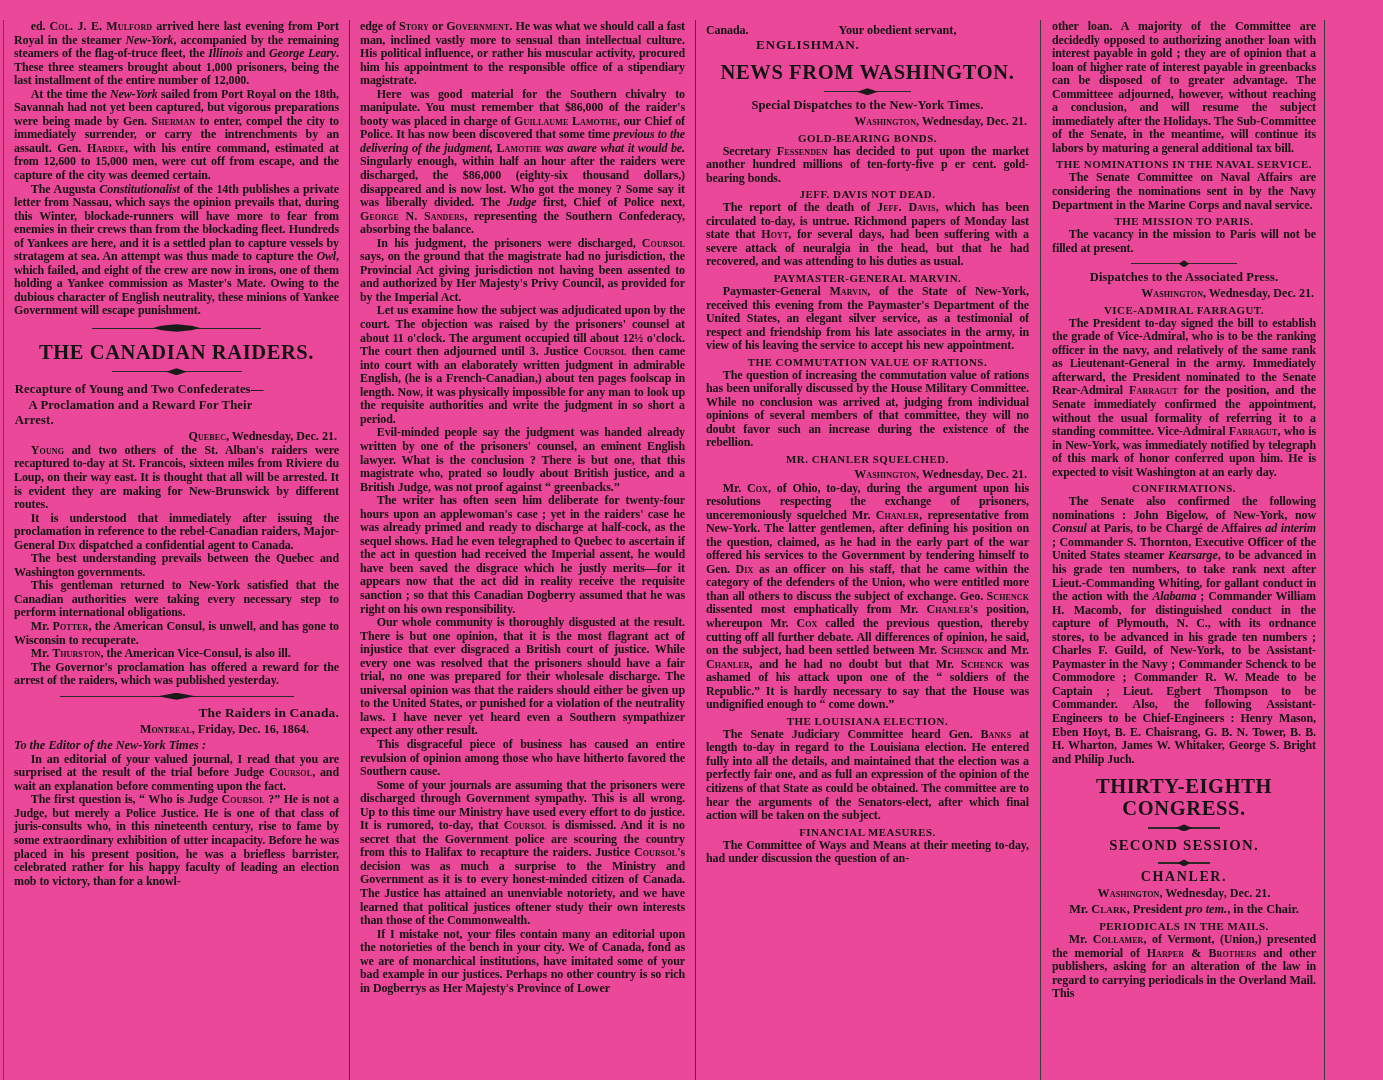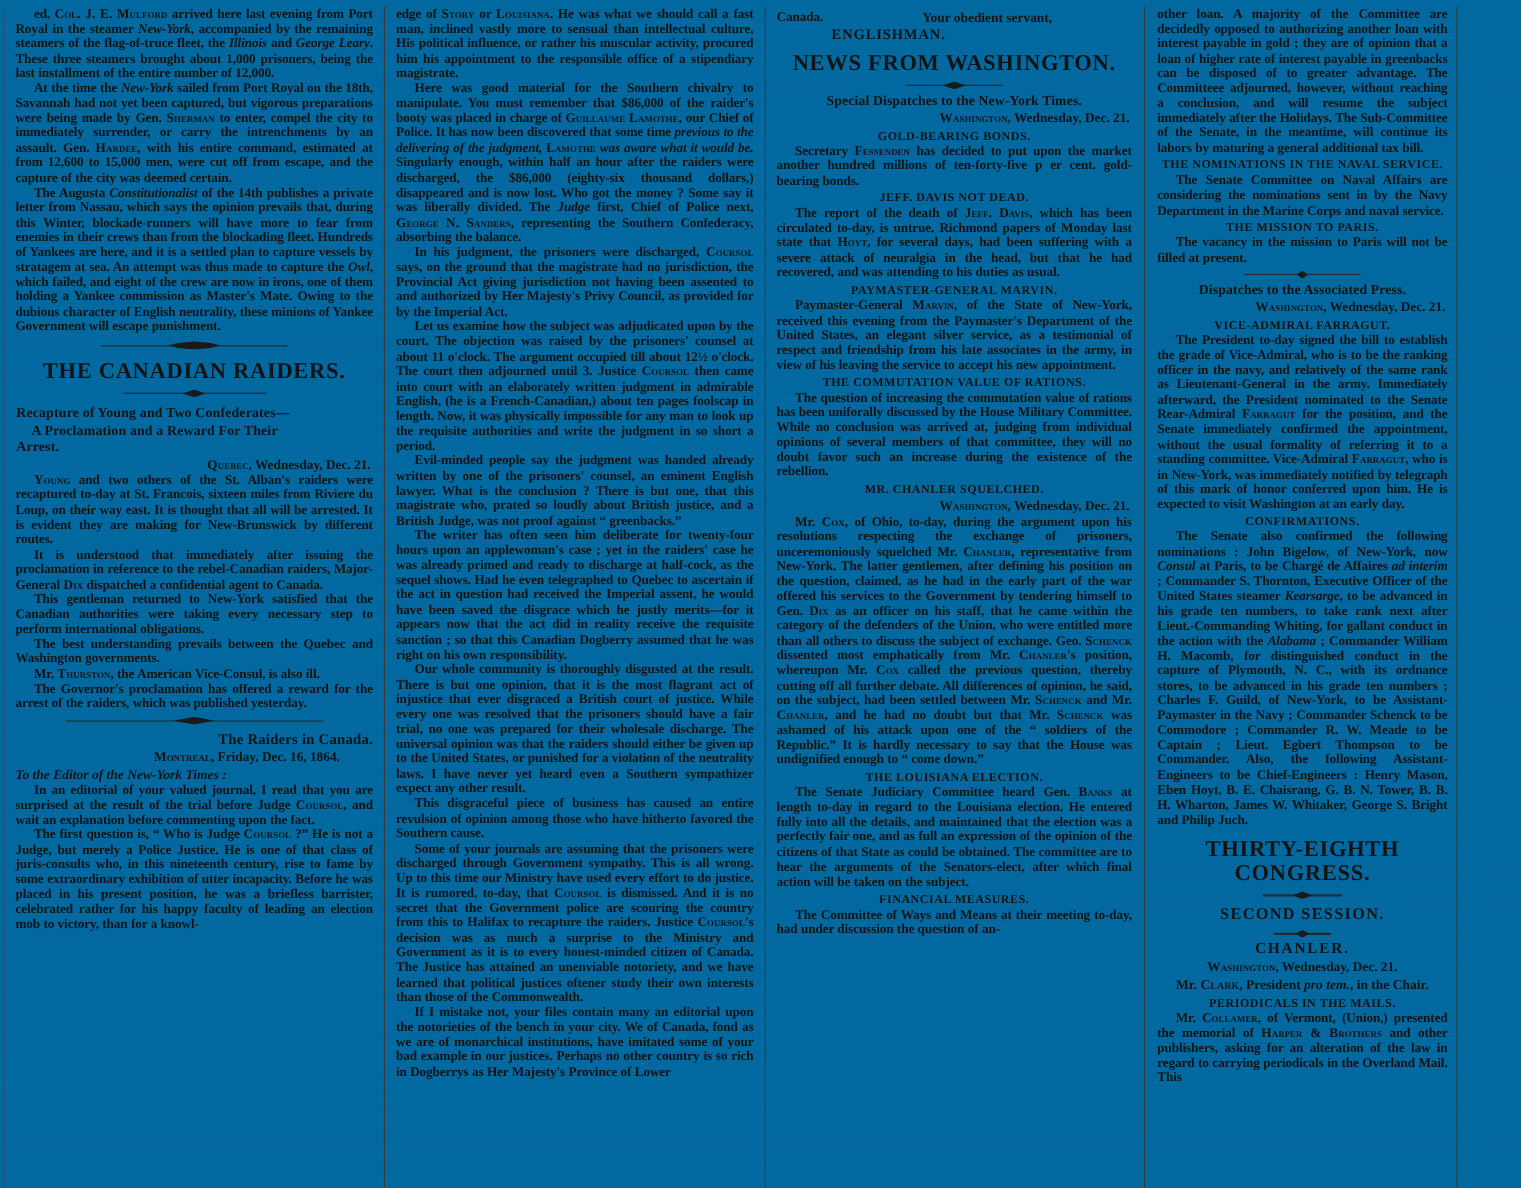--- a/index.html
+++ b/index.html
@@ -11,24 +11,24 @@
     width: 1383px;
     height: 1080px;
     overflow: hidden;
     font-family: "Liberation Serif", "DejaVu Serif", serif;
     color: #131313;
   }
   .page {
     position: relative;
     width: 1383px;
     height: 1080px;
-    background: #0369a1;
+    background: #ec4899;
     display: flex;
     box-sizing: border-box;
-    padding: 6px 0 0 0;
+    padding: 20px 0 0 0;
   }
   .col {
     position: relative;
     box-sizing: border-box;
     padding: 0 8px;
     overflow: hidden;
   }
   .col-1 { width: 349px; padding-left: 14px; padding-right: 10px; }
   .col-2 { width: 346px; padding-left: 11px; padding-right: 10px; }
   .col-3 { width: 345px; padding-left: 11px; padding-right: 11px; }
@@ -283,37 +283,38 @@
     <h2 class="subhead">
       <span class="l1">Recapture of Young and Two Confederates—</span>
       <span class="l2">A Proclamation and a Reward For Their</span>
       <span class="l3">Arrest.</span>
     </h2>
 
     <p class="dateline"><span class="sc">Quebec</span>, Wednesday, Dec. 21.</p>
 
     <p class="body"><span class="sc">Young</span> and two others of the St. Alban's raiders were recaptured to-day at St. Francois, sixteen miles from Riviere du Loup, on their way east. It is thought that all will be arrested. It is evident they are making for New-Brunswick by different routes.</p>
     <p class="body">It is understood that immediately after issuing the proclamation in reference to the rebel-Canadian raiders, Major-General <span class="sc">Dix</span> dispatched a confidential agent to Canada.</p>
+    <p class="body">The best understanding prevails between the Quebec and Washington governments.</p>
     <p class="body">This gentleman returned to New-York satisfied that the Canadian authorities were taking every necessary step to perform international obligations.</p>
-    <p class="body">The best understanding prevails between the Quebec and Washington governments.</p>
+    <p class="body">Mr. <span class="sc">Potter</span>, the American Consul, is unwell, and has gone to Wisconsin to recuperate.</p>
     <p class="body">Mr. <span class="sc">Thurston</span>, the American Vice-Consul, is also ill.</p>
     <p class="body">The Governor's proclamation has offered a reward for the arrest of the raiders, which was published yesterday.</p>
 
     <div class="orn wide"></div>
 
     <h3 class="smallhead">The Raiders in Canada.</h3>
     <p class="dateline-r2"><span class="sc">Montreal</span>, Friday, Dec. 16, 1864.</p>
     <p class="to-editor">To the Editor of the New-York Times :</p>
 
     <p class="body">In an editorial of your valued journal, I read that you are surprised at the result of the trial before Judge <span class="sc">Coursol</span>, and wait an explanation before commenting upon the fact.</p>
     <p class="body">The first question is, “ Who is Judge <span class="sc">Coursol</span> ?” He is not a Judge, but merely a Police Justice. He is one of that class of juris-consults who, in this nineteenth century, rise to fame by some extraordinary exhibition of utter incapacity. Before he was placed in his present position, he was a briefless barrister, celebrated rather for his happy faculty of leading an election mob to victory, than for a knowl-</p>
   </div>
 
   <div class="col col-2">
-    <p class="body cont">edge of <span class="sc">Story</span> or <span class="sc">Louisiana</span>. He was what we should call a fast man, inclined vastly more to sensual than intellectual culture. His political influence, or rather his muscular activity, procured him his appointment to the responsible office of a stipendiary magistrate.</p>
+    <p class="body cont">edge of <span class="sc">Story</span> or <span class="sc">Government</span>. He was what we should call a fast man, inclined vastly more to sensual than intellectual culture. His political influence, or rather his muscular activity, procured him his appointment to the responsible office of a stipendiary magistrate.</p>
     <p class="body">Here was good material for the Southern chivalry to manipulate. You must remember that $86,000 of the raider's booty was placed in charge of <span class="sc">Guillaume Lamothe</span>, our Chief of Police. It has now been discovered that some time <span class="ital">previous to the delivering of the judgment,</span> <span class="sc">Lamothe</span> <span class="ital">was aware what it would be.</span> Singularly enough, within half an hour after the raiders were discharged, the $86,000 (eighty-six thousand dollars,) disappeared and is now lost. Who got the money ? Some say it was liberally divided. The <span class="ital">Judge</span> first, Chief of Police next, <span class="sc">George N. Sanders</span>, representing the Southern Confederacy, absorbing the balance.</p>
     <p class="body">In his judgment, the prisoners were discharged, <span class="sc">Coursol</span> says, on the ground that the magistrate had no jurisdiction, the Provincial Act giving jurisdiction not having been assented to and authorized by Her Majesty's Privy Council, as provided for by the Imperial Act.</p>
     <p class="body">Let us examine how the subject was adjudicated upon by the court. The objection was raised by the prisoners' counsel at about 11 o'clock. The argument occupied till about 12½ o'clock. The court then adjourned until 3. Justice <span class="sc">Coursol</span> then came into court with an elaborately written judgment in admirable English, (he is a French-Canadian,) about ten pages foolscap in length. Now, it was physically impossible for any man to look up the requisite authorities and write the judgment in so short a period.</p>
     <p class="body">Evil-minded people say the judgment was handed already written by one of the prisoners' counsel, an eminent English lawyer. What is the conclusion ? There is but one, that this magistrate who, prated so loudly about British justice, and a British Judge, was not proof against “ greenbacks.”</p>
     <p class="body">The writer has often seen him deliberate for twenty-four hours upon an applewoman's case ; yet in the raiders' case he was already primed and ready to discharge at half-cock, as the sequel shows. Had he even telegraphed to Quebec to ascertain if the act in question had received the Imperial assent, he would have been saved the disgrace which he justly merits—for it appears now that the act did in reality receive the requisite sanction ; so that this Canadian Dogberry assumed that he was right on his own responsibility.</p>
     <p class="body">Our whole community is thoroughly disgusted at the result. There is but one opinion, that it is the most flagrant act of injustice that ever disgraced a British court of justice. While every one was resolved that the prisoners should have a fair trial, no one was prepared for their wholesale discharge. The universal opinion was that the raiders should either be given up to the United States, or punished for a violation of the neutrality laws. I have never yet heard even a Southern sympathizer expect any other result.</p>
     <p class="body">This disgraceful piece of business has caused an entire revulsion of opinion among those who have hitherto favored the Southern cause.</p>
     <p class="body">Some of your journals are assuming that the prisoners were discharged through Government sympathy. This is all wrong. Up to this time our Ministry have used every effort to do justice. It is rumored, to-day, that <span class="sc">Coursol</span> is dismissed. And it is no secret that the Government police are scouring the country from this to Halifax to recapture the raiders. Justice <span class="sc">Coursol</span>'s decision was as much a surprise to the Ministry and Government as it is to every honest-minded citizen of Canada. The Justice has attained an unenviable notoriety, and we have learned that political justices oftener study their own interests than those of the Commonwealth.</p>
     <p class="body">If I mistake not, your files contain many an editorial upon the notorieties of the bench in your city. We of Canada, fond as we are of monarchical institutions, have imitated some of your bad example in our justices. Perhaps no other country is so rich in Dogberrys as Her Majesty's Province of Lower</p>
   </div>

